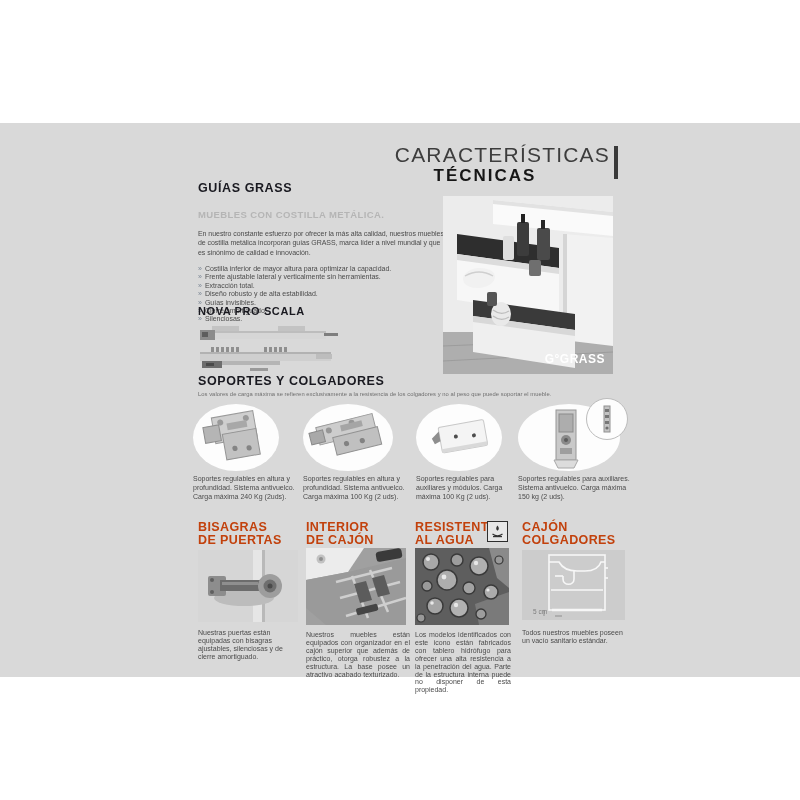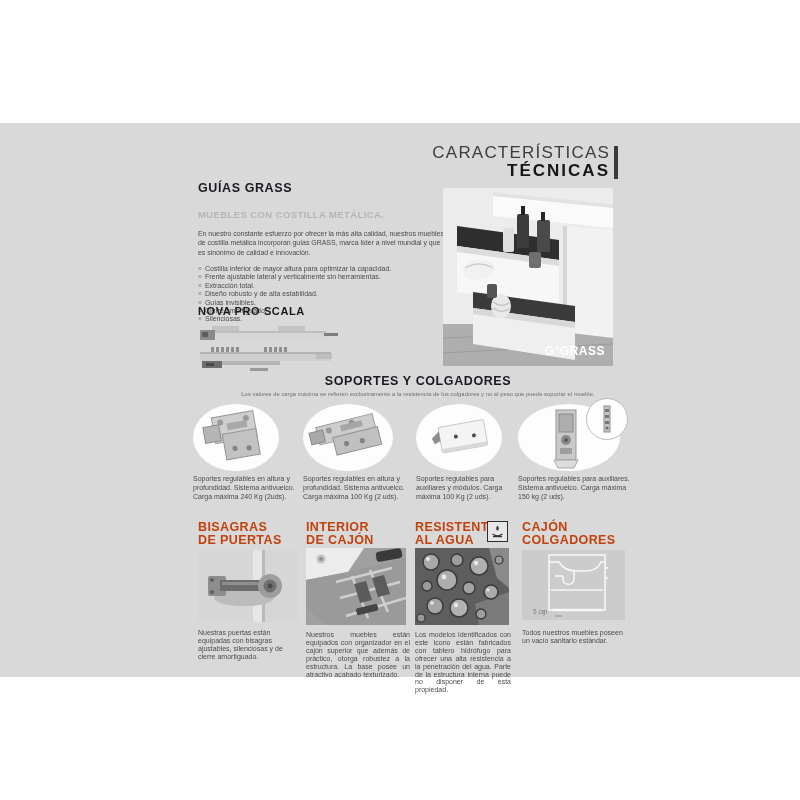--- a/index.html
+++ b/index.html
@@ -3,22 +3,22 @@
 <meta charset="utf-8">
 <style>
   html,body{margin:0;padding:0;}
   body{width:800px;height:800px;background:#ffffff;font-family:"Liberation Sans",sans-serif;-webkit-font-smoothing:antialiased;}
   .page{position:relative;width:800px;height:800px;overflow:hidden;background:#ffffff;}
   .gray-band{position:absolute;left:0;top:123px;width:800px;height:554px;background:#d9d9d9;}
   .abs{position:absolute;}
 
   
   .hdr{position:absolute;top:144px;left:360px;width:250px;text-align:right;line-height:1.08;}
-  .hdr .l1{font-size:17px;letter-spacing:1.2px;color:#3d3d3d;font-weight:400;}
-  .hdr .l2{font-size:17px;letter-spacing:2px;color:#161616;font-weight:700;}
+  .hdr .l1{font-size:21px;letter-spacing:1.2px;color:#3d3d3d;font-weight:400;}
+  .hdr .l2{font-size:17px;letter-spacing:2px;color:#161616;font-weight:700;text-align:center;}
   .hdr-bar{position:absolute;top:146px;left:614px;width:4px;height:33px;background:#3a3a3a;}
 
   
   .sec-title{font-size:12.5px;font-weight:700;color:#191920;letter-spacing:.6px;}
   .sub-title{font-size:9.5px;font-weight:600;color:#b5b5b5;letter-spacing:.4px;margin-top:14px;}
   .body-txt{font-size:7px;color:#4b4b4b;line-height:9.3px;letter-spacing:-.05px;}
   .bullets{margin:0;padding:0;list-style:none;}
   .bullets li{font-size:7px;color:#4b4b4b;line-height:8.4px;}
   .bullets .mk{color:#7c8795;margin-right:3px;font-size:7px;}
   .mini-title{font-size:11px;font-weight:700;color:#191920;letter-spacing:.6px;}
@@ -91,21 +91,21 @@
       <rect x="2" y="29" width="131" height="9" fill="#cfcfcf"></rect>
       <rect x="2" y="29" width="131" height="2" fill="#b2b2b2"></rect>
       <rect x="6" y="38" width="76" height="4" fill="#b5b5b5"></rect>
       <rect x="4" y="38" width="20" height="7" fill="#6e6e6e"></rect>
       <rect x="8" y="40" width="8" height="3" fill="#4a4a4a"></rect>
       <rect x="52" y="45" width="18" height="3" fill="#9a9a9a"></rect>
       <rect x="118" y="31" width="16" height="5" fill="#bdbdbd"></rect>
     </svg>
   </div>
 
-  <div class="img-box" style="left:443px;top:188px;width:170px;height:178px;background:#ececec;">
+  <div class="img-box" style="left:443px;top:196px;width:170px;height:178px;background:#ececec;">
     <svg width="170" height="178" viewBox="0 0 170 178">
       <rect x="0" y="0" width="170" height="178" fill="#ececec"></rect>
       <rect x="0" y="136" width="170" height="42" fill="#aeaeae"></rect>
       <line x1="0" y1="150" x2="170" y2="143" stroke="#9c9c9c" stroke-width="1"></line>
       <line x1="0" y1="165" x2="170" y2="156" stroke="#9c9c9c" stroke-width="1"></line>
       <polygon points="50,4 170,16 170,40 50,28" fill="#fafafa"></polygon>
       <polygon points="50,4 170,16 170,20 50,8" fill="#e2e2e2"></polygon>
       <polygon points="120,38 170,42 170,150 120,144" fill="#f2f2f2"></polygon>
       <polygon points="120,38 124,38 124,144 120,144" fill="#d5d5d5"></polygon>
 
@@ -126,21 +126,21 @@
       <polygon points="30,104 132,118 132,136 30,122" fill="#3a3a3a"></polygon>
       <polygon points="30,120 132,134 132,172 30,156" fill="#efefef"></polygon>
       <polygon points="30,120 132,134 132,140 30,126" fill="#d8d8d8"></polygon>
       <ellipse cx="58" cy="118" rx="10" ry="12" fill="#e9e9e9"></ellipse>
       <path d="M50,114 q8,6 16,1 M50,120 q8,6 16,1" stroke="#bdbdbd" fill="none" stroke-width="1.2"></path>
       <rect x="44" y="96" width="10" height="14" rx="2" fill="#555555"></rect>
     </svg>
     <div class="brand">G°GRASS</div>
   </div>
 
-  <div class="abs" style="left:198px;top:374px;width:440px;text-align:center;">
+  <div class="abs" style="left:198px;top:374px;width:440px;">
     <div class="sec-title">SOPORTES Y COLGADORES</div>
     <div class="note-txt" style="margin-top:3px;">Los valores de carga máxima se refieren exclusivamente a la resistencia de los colgadores y no al peso que puede soportar el mueble.</div>
   </div>
 
   <div class="blob" style="left:193px;top:404px;width:86px;height:67px;">
     <svg width="86" height="67" viewBox="0 0 86 67">
       <g transform="rotate(-10 43 33)">
         <rect x="22" y="10" width="42" height="26" fill="#cfcfcf" stroke="#9a9a9a" stroke-width="1"></rect>
         <rect x="30" y="28" width="34" height="26" fill="#c2c2c2" stroke="#949494" stroke-width="1"></rect>
         <rect x="12" y="18" width="16" height="16" fill="#b5b5b5" stroke="#8d8d8d" stroke-width="1"></rect>

